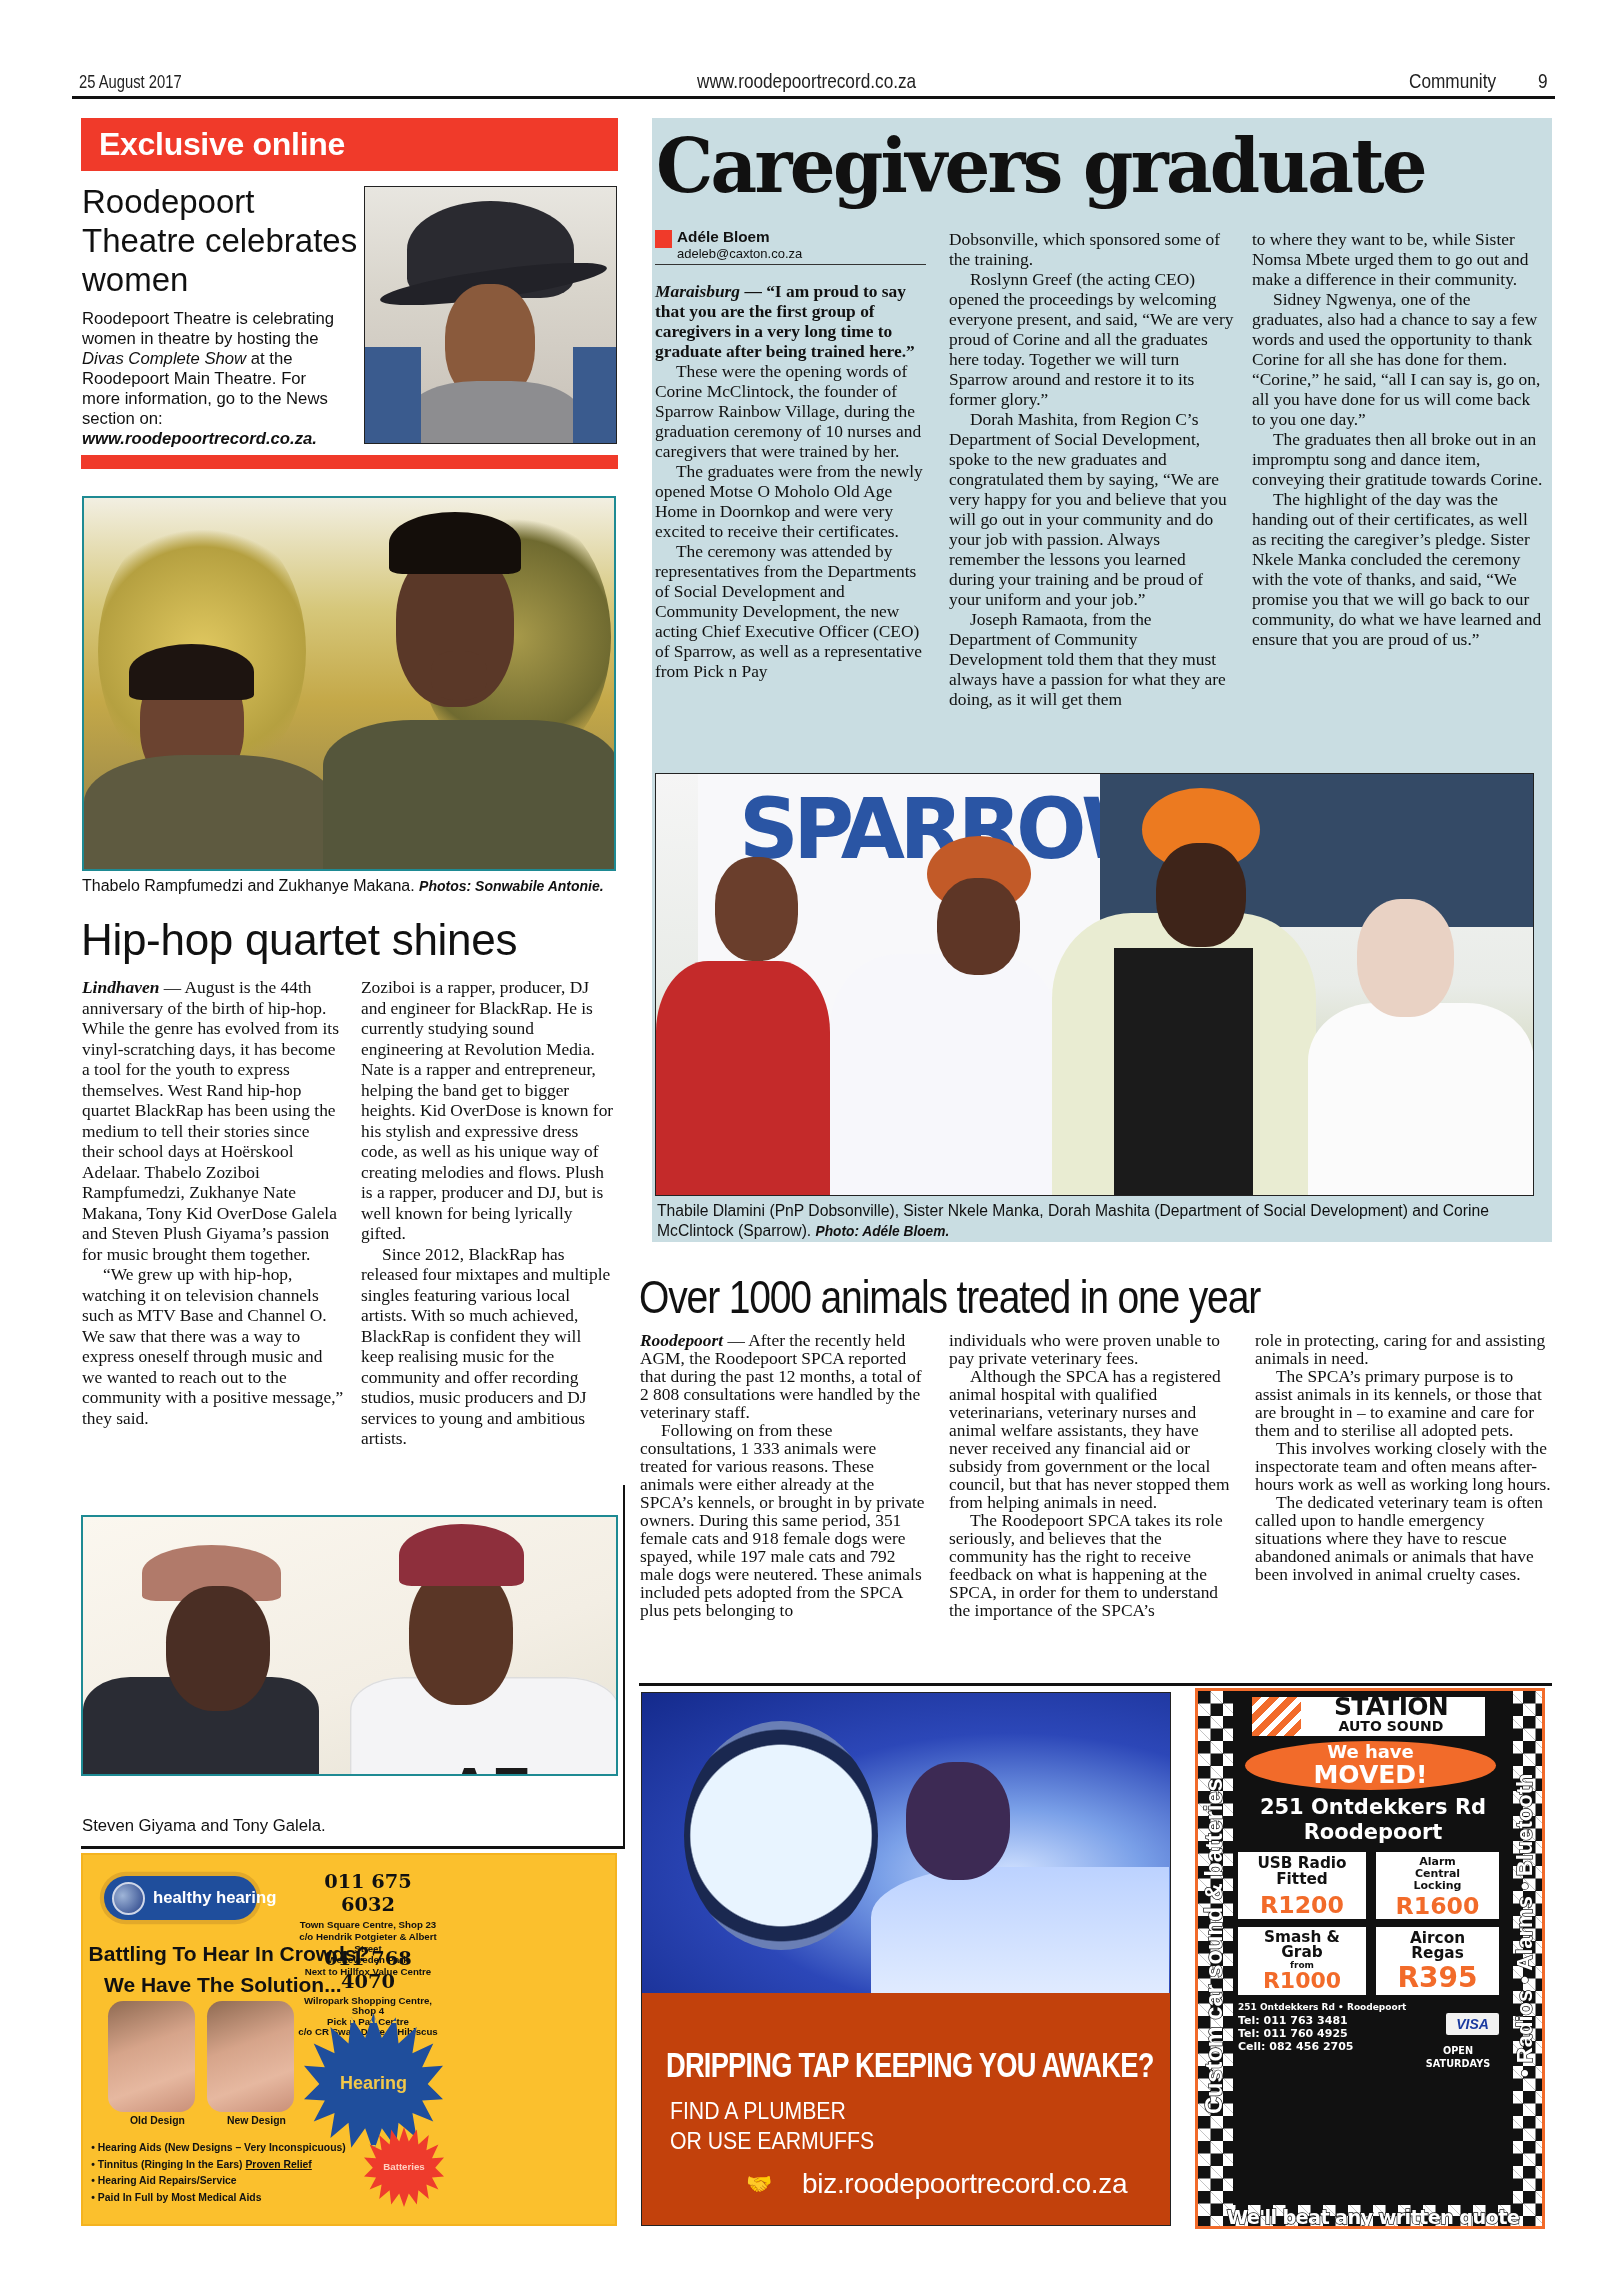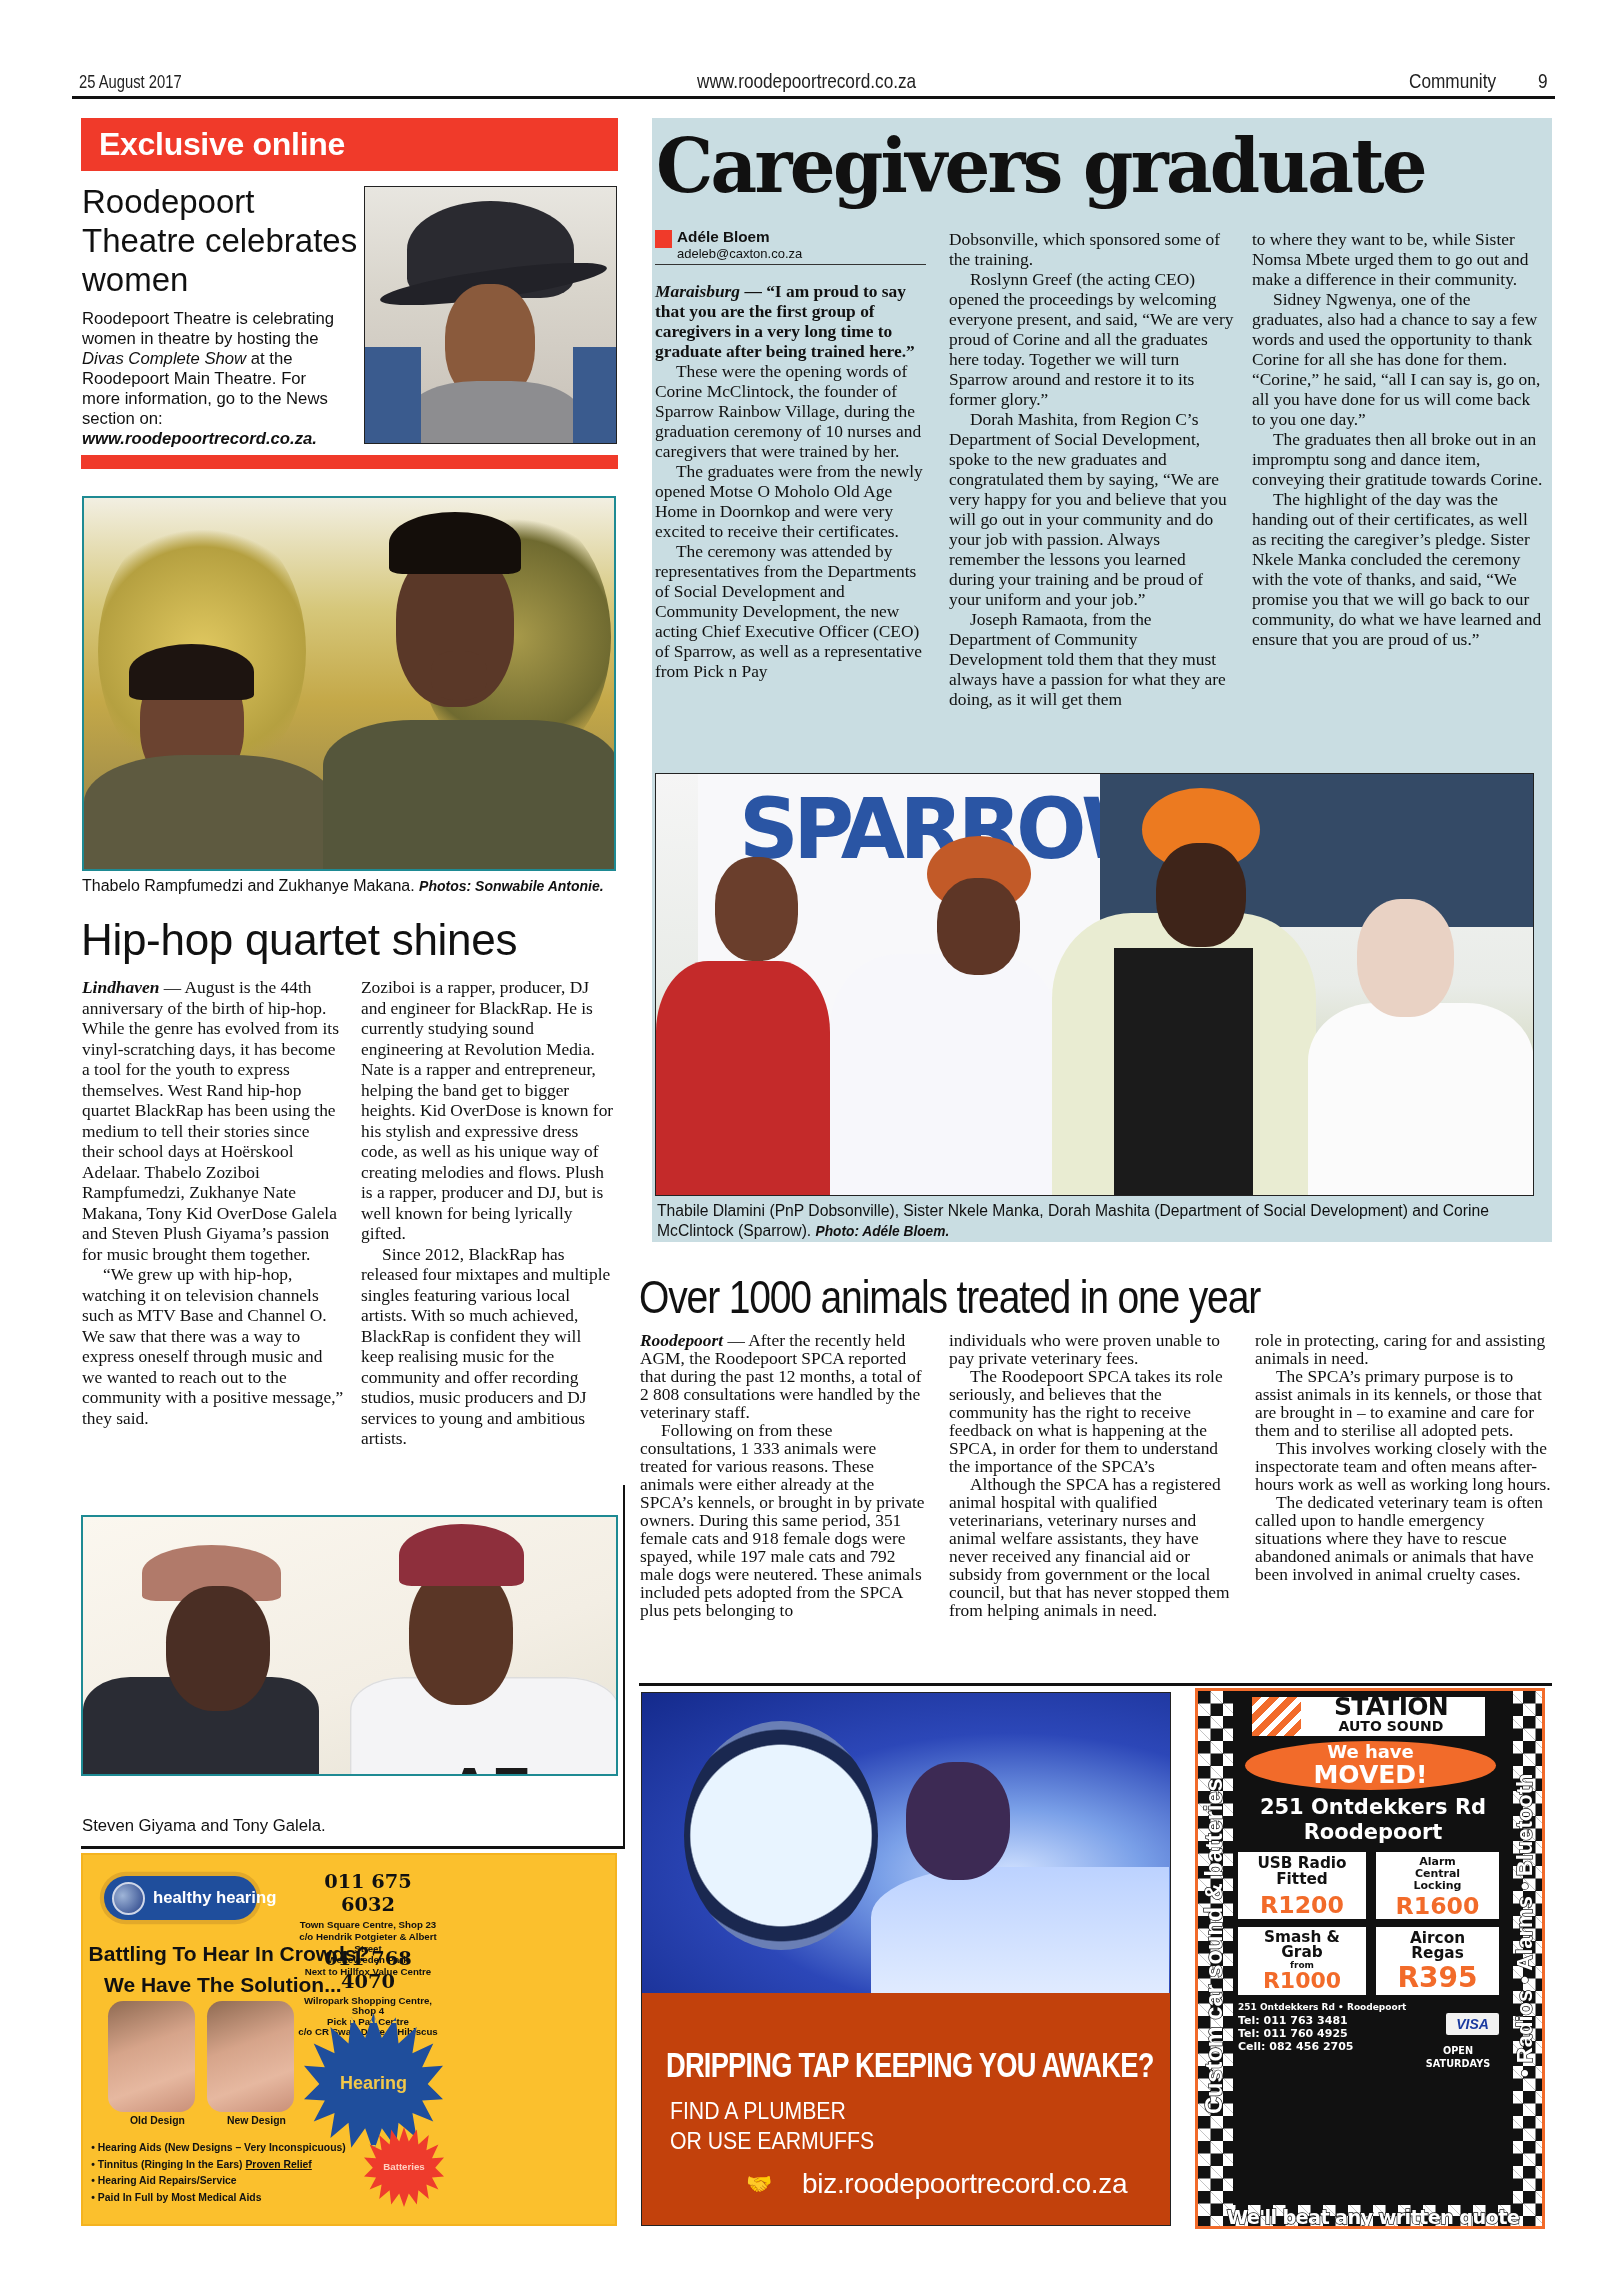--- a/index.html
+++ b/index.html
@@ -220,22 +220,22 @@
   <span>Thabile Dlamini (PnP Dobsonville), Sister Nkele Manka, Dorah Mashita (Department of Social Development) and Corine McClintock (Sparrow).</span> <b><i style="font-size:14px;">Photo: Adéle Bloem.</i></b>
 </div>
 
 <div class="abs spca-title" style="left:639px;top:1270px;">Over 1000 animals treated in one year</div>
 <div class="abs narrow" style="left:640px;top:1331px;width:285px;">
   <p class="first"><b><i>Roodepoort</i></b> <span>— After the recently held AGM, the Roodepoort SPCA reported that during the past 12 months, a total of 2 808 consultations were handled by the veterinary staff.</span></p>
   <p>Following on from these consultations, 1 333 animals were treated for various reasons. These animals were either already at the SPCA’s kennels, or brought in by private owners. During this same period, 351 female cats and 918 female dogs were spayed, while 197 male cats and 792 male dogs were neutered. These animals included pets adopted from the SPCA plus pets belonging to</p>
 </div>
 <div class="abs narrow" style="left:949px;top:1331px;width:292px;">
   <p class="first">individuals who were proven unable to pay private veterinary fees.</p>
+  <p>Although the SPCA has a registered animal hospital with qualified veterinarians, veterinary nurses and animal welfare assistants, they have never received any financial aid or subsidy from government or the local council, but that has never stopped them from helping animals in need.</p>
   <p>The Roodepoort SPCA takes its role seriously, and believes that the community has the right to receive feedback on what is happening at the SPCA, in order for them to understand the importance of the SPCA’s</p>
-  <p>Although the SPCA has a registered animal hospital with qualified veterinarians, veterinary nurses and animal welfare assistants, they have never received any financial aid or subsidy from government or the local council, but that has never stopped them from helping animals in need.</p>
 </div>
 <div class="abs narrow" style="left:1255px;top:1331px;width:298px;">
   <p class="first">role in protecting, caring for and assisting animals in need.</p>
   <p>The SPCA’s primary purpose is to assist animals in its kennels, or those that are brought in – to examine and care for them and to sterilise all adopted pets.</p>
   <p>This involves working closely with the inspectorate team and often means after-hours work as well as working long hours.</p>
   <p>The dedicated veterinary team is often called upon to handle emergency situations where they have to rescue abandoned animals or animals that have been involved in animal cruelty cases.</p>
 </div>
 <div class="abs rule" style="left:639px;top:1683px;width:913px;"></div>
 
 <div class="abs tap-ad" style="left:641px;top:1692px;width:530px;height:534px;">

